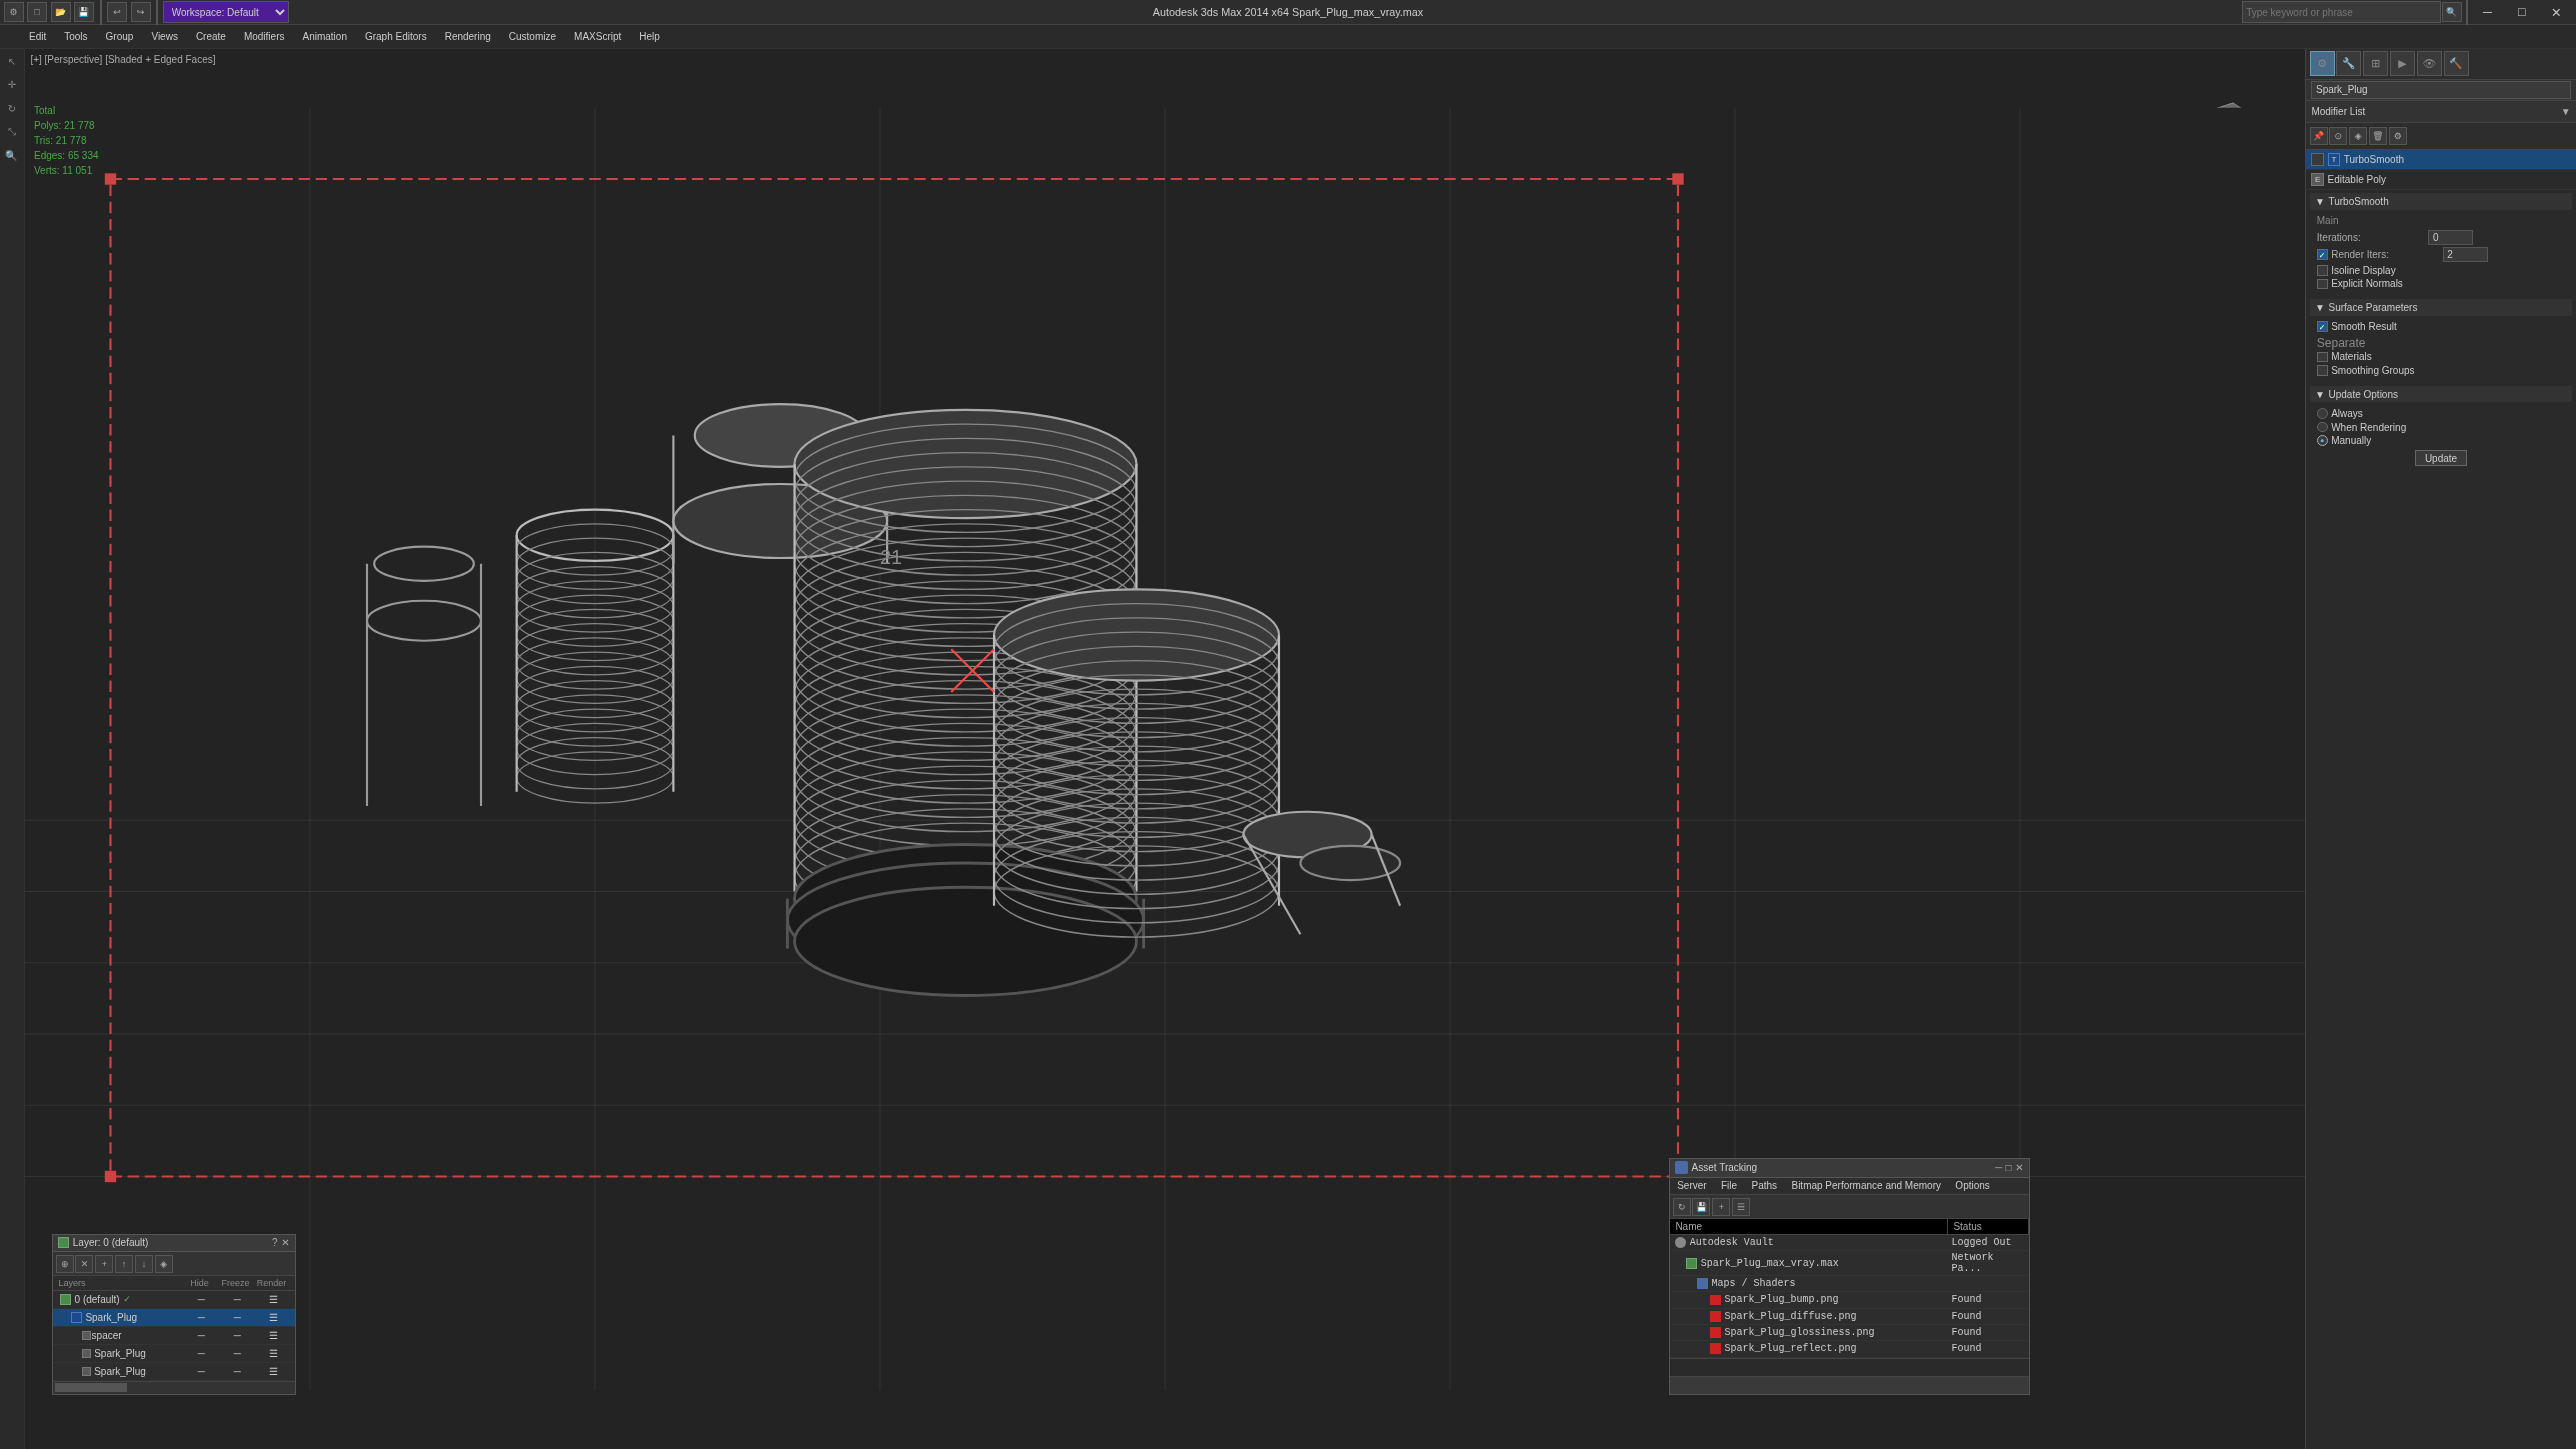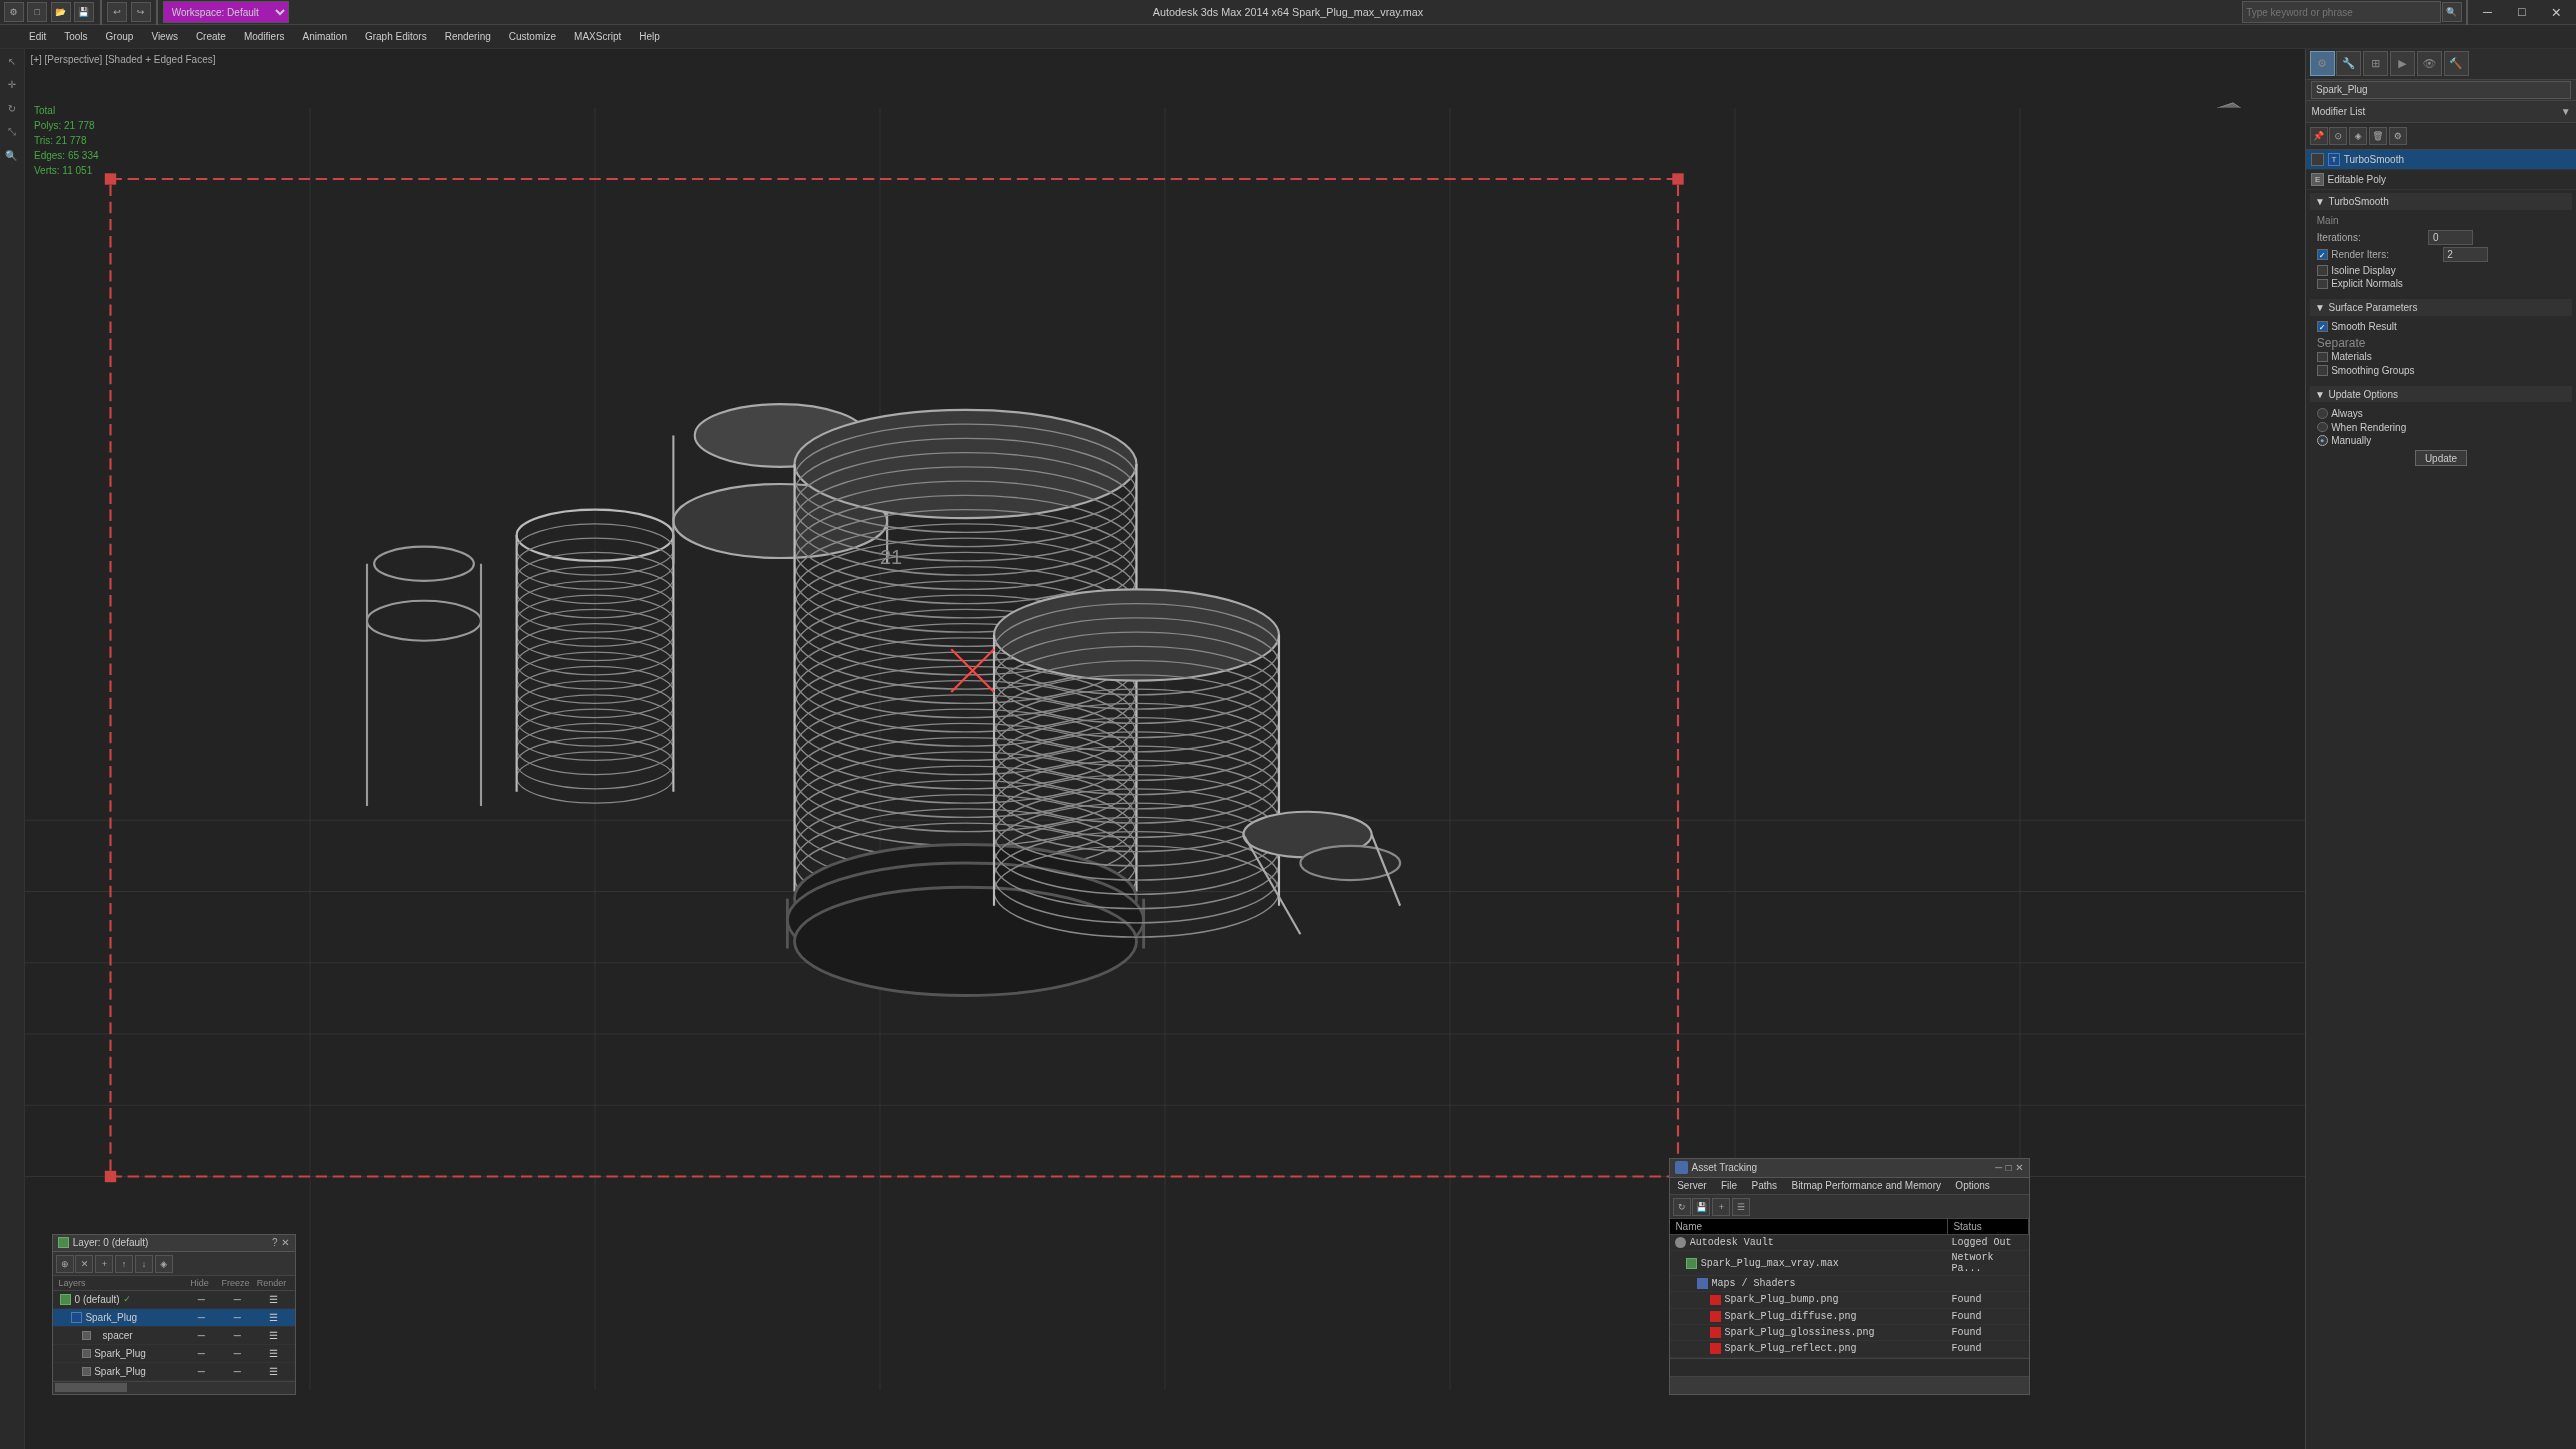--- a/index.html
+++ b/index.html
@@ -11,21 +11,21 @@
     #titlebar-title { flex: 1; text-align: left; font-size: 10.8px; color: #ccc; position: absolute; left: 50%; transform: translateX(-50%); }
     #titlebar-right { display: flex; align-items: center; gap: 1.8px; padding-right: 3.6px; }
     .tb-btn { width: 20px; height: 20px; background: #3a3a3a; border: 0.9px solid #555; cursor: pointer; display: flex; align-items: center; justify-content: center; font-size: 9px; color: #aaa; }
     .win-btn { width: 32.5px; height: 20px; display: flex; align-items: center; justify-content: center; cursor: pointer; font-size: 12.6px; }
     
     
     #menubar { width: 100%; height: 23.5px; background: #2a2a2a; display: flex; align-items: center; border-bottom: 0.9px solid #333; padding-left: 20px; }
     .menu-item { padding: 1.8px 9px; cursor: pointer; font-size: 10px; color: #ccc; }
     .tool-btn { width: 25px; height: 25px; background: #3a3a3a; border: 0.9px solid #555; display: flex; align-items: center; justify-content: center; cursor: pointer; font-size: 10.8px; color: #aaa; }
     .tool-sep { width: 1.8px; height: 25px; background: #555; margin: 0 1.8px; }
-    .workspace-select { height: 21.7px; background: #a21caf; border: 0.9px solid #555; color: #ccc; font-size: 10px; padding: 0 3.6px; width: 126px; }
+    .workspace-select { height: 21.7px; background: #4c1d95; border: 0.9px solid #555; color: #ccc; font-size: 10px; padding: 0 3.6px; width: 126px; }
     .search-box { height: 21.7px; background: #3a3a3a; border: 0.9px solid #555; color: #ccc; font-size: 10px; padding: 0 3.6px; width: 199px; }
     
     
     #left-icons { width: 25px; background: #2a2a2a; display: flex; flex-direction: column; align-items: center; padding: 1.8px; gap: 1.8px; border-right: 0.9px solid #333; }
     .icon-btn { width: 21.7px; height: 21.7px; display: flex; align-items: center; justify-content: center; cursor: pointer; font-size: 10px; color: #888; }
     
     
     #viewport { flex: 1; background: #232323; position: relative; overflow: hidden; }
     #viewport-label { position: absolute; top: 5.4px; left: 5.4px; color: #aaa; font-size: 10px; z-index: 2; }
     #stats { position: absolute; top: 54px; left: 9px; color: #48a848; font-size: 10px; z-index: 2; line-height: 1.5; }
@@ -351,21 +351,21 @@
       <div class="layer-row selected">
         <span style="flex:1; display:flex; align-items:center; gap:3.6px; padding-left:14.4px;">
           <span style="width:10.8px; height:10.8px; background:#1a4a8a; border:0.9px solid #4a7aba; display:inline-block;"></span>
           <span>Spark_Plug</span>
         </span>
         <span style="width:36px;text-align:center;">─</span>
         <span style="width:36px;text-align:center;">─</span>
         <span style="width:36px;text-align:center;">☰</span>
       </div>
       <div class="layer-row">
-        <span style="flex:1; display:flex; align-items:center; gap:12px; padding-left:25px;">
+        <span style="flex:1; display:flex; align-items:center; gap:1px; padding-left:25px;">
           <span style="width:9px; height:9px; background:#5a5a5a; border:0.9px solid #777; display:inline-block;"></span>
           <span>spacer</span>
         </span>
         <span style="width:36px;text-align:center;">─</span>
         <span style="width:36px;text-align:center;">─</span>
         <span style="width:36px;text-align:center;">☰</span>
       </div>
       <div class="layer-row">
         <span style="flex:1; display:flex; align-items:center; gap:3.6px; padding-left:25px;">
           <span style="width:9px; height:9px; background:#5a5a5a; border:0.9px solid #777; display:inline-block;"></span>

